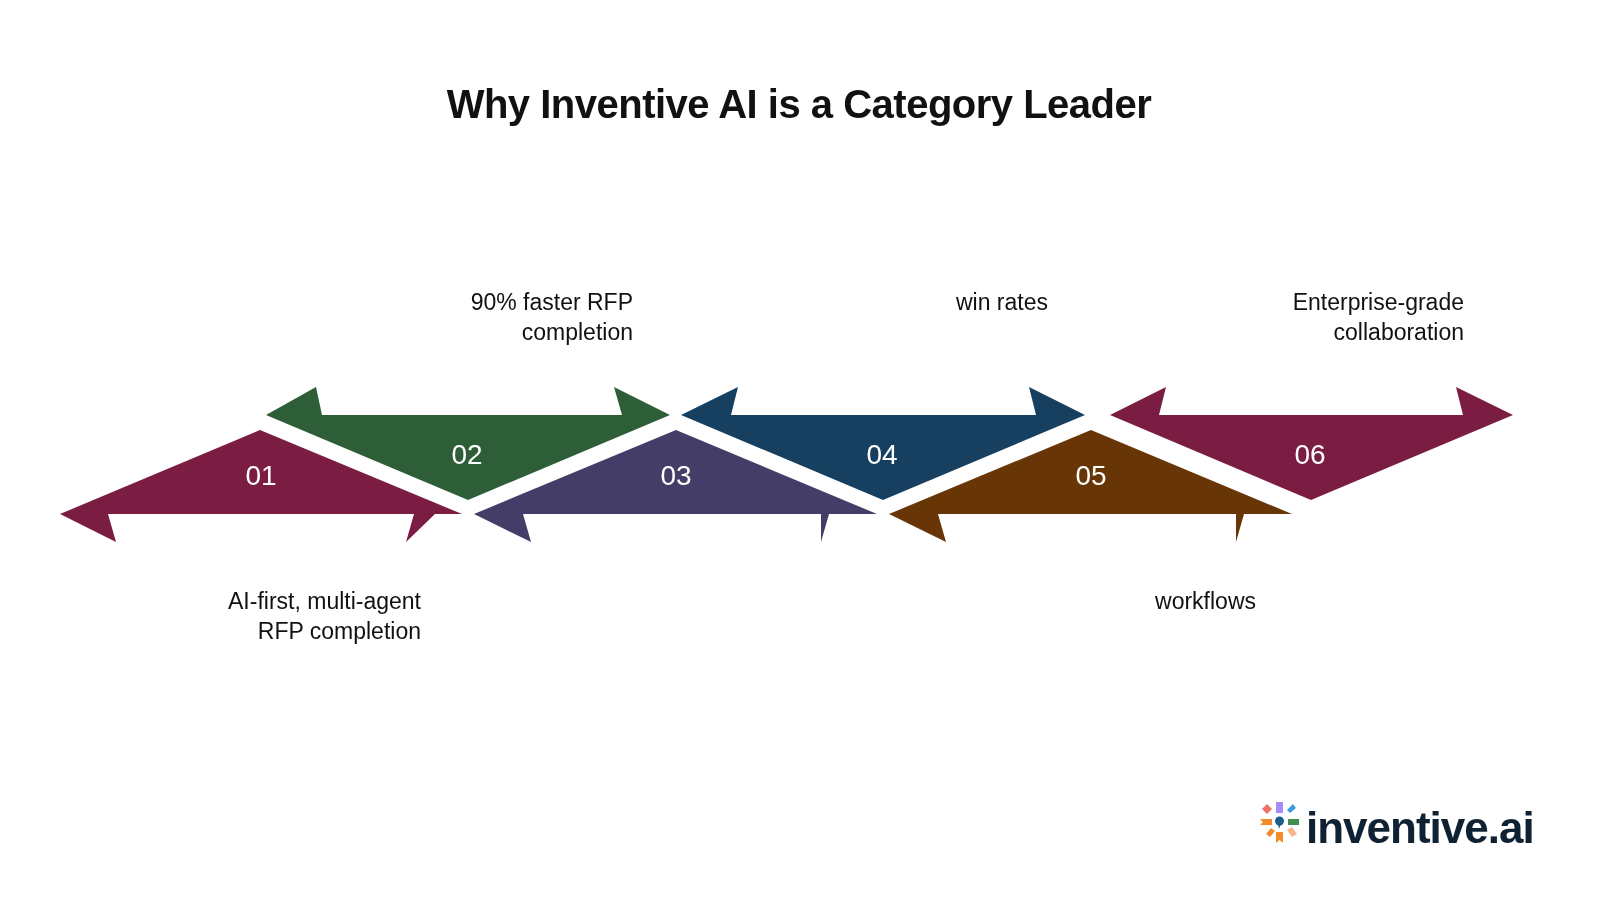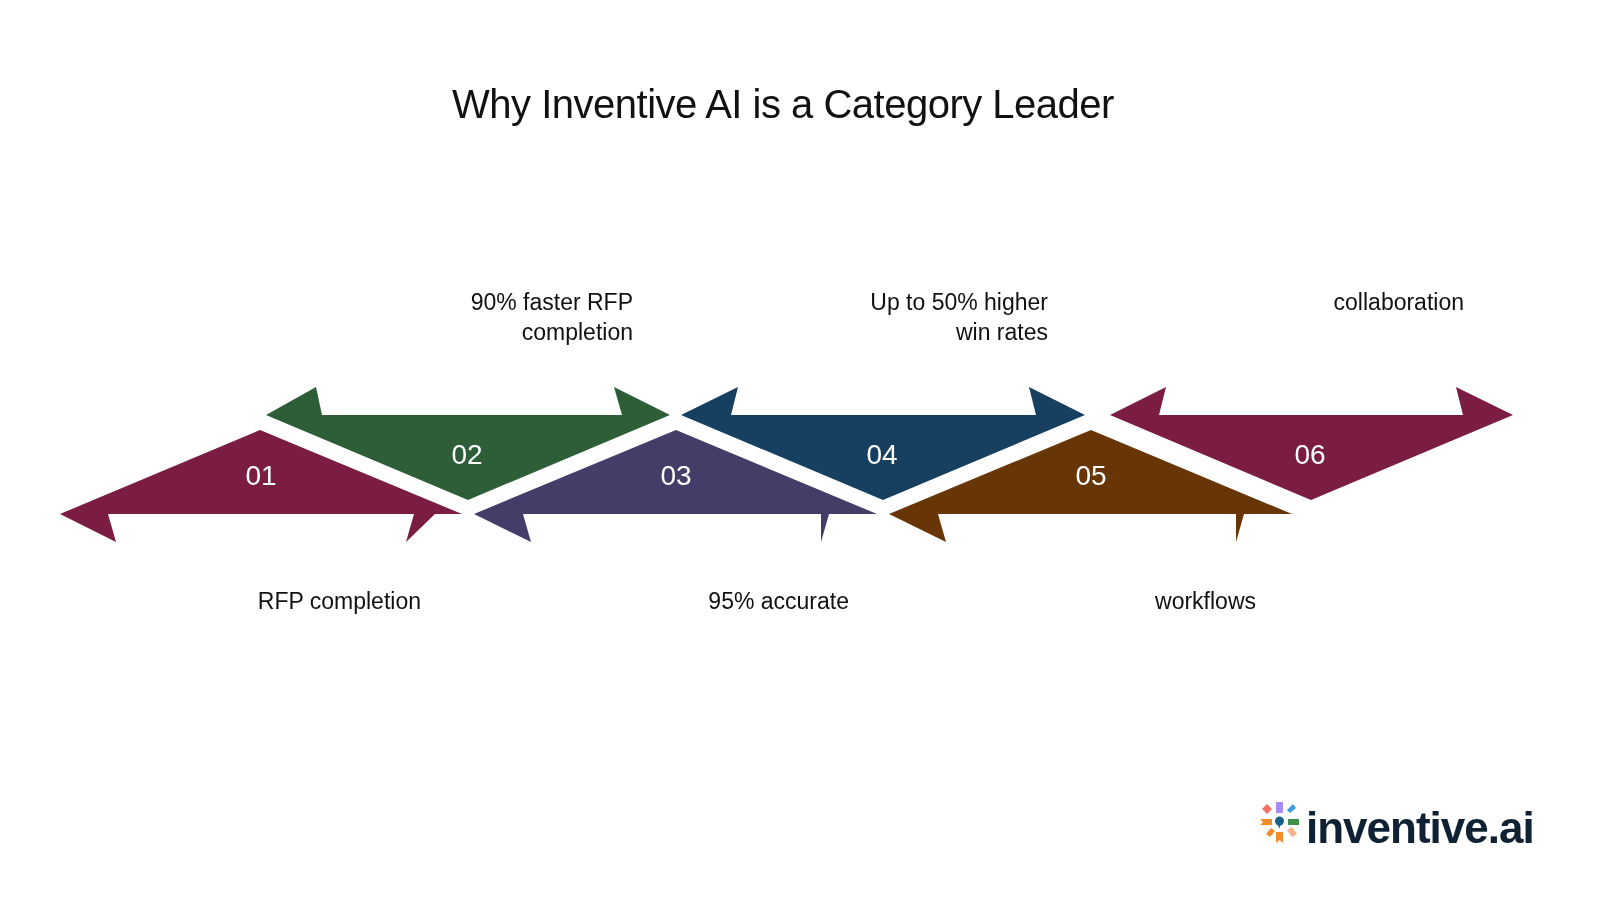--- a/index.html
+++ b/index.html
@@ -1,17 +1,17 @@
 <!DOCTYPE html>
 <html><head>
 <meta charset="utf-8">
 <style>
   html, body { margin: 0; padding: 0; background: #ffffff; }
   body { width: 1600px; height: 900px; position: relative; overflow: hidden; font-family: "Liberation Sans", "DejaVu Sans", sans-serif; }
-  .title { position: absolute; left: 0; top: 82px; width: 1566px; text-align: center; font-size: 40px; font-weight: 400; color: #111111; letter-spacing: -0.5px; }
+  .title { position: absolute; left: 16px; top: 82px; width: 1566px; text-align: center; font-size: 40px; font-weight: 700; color: #111111; letter-spacing: -0.5px; }
   .diagram { position: absolute; left: 0; top: 0; width: 1600px; height: 900px; }
   .label { position: absolute; width: 320px; text-align: right; font-size: 23px; line-height: 30px; color: #111111; }
   .logo { position: absolute; left: 1258px; top: 798px; height: 48px; display: flex; align-items: center; }
   .logo-text { font-size: 44px; font-weight: 700; color: #0f2233; letter-spacing: -1px; margin-left: 6px; line-height: 48px; margin-top: 11px; }
 </style>
 </head>
 <body>
 
 <div class="title">Why Inventive AI is a Category Leader</div>
 
@@ -42,37 +42,37 @@
     <text x="1091" y="485" text-anchor="middle" font-family="Liberation Sans, DejaVu Sans, sans-serif" font-size="28" fill="#ffffff">05</text>
   </g>
 
   <g>
     <polygon points="1110,415 1166,387 1159,415 1463,415 1456,387 1513,415 1311,500" fill="#7b1c42"></polygon>
     <text x="1310" y="464" text-anchor="middle" font-family="Liberation Sans, DejaVu Sans, sans-serif" font-size="28" fill="#ffffff">06</text>
   </g>
 </svg>
 
 <div class="label" style="left:101px; top:586px;">
+  <div>AI-first, multi-agent</div>
   <div>RFP completion</div>
 </div>
 <div class="label" style="left:313px; top:287px;">
   <div>90% faster RFP</div>
   <div>completion</div>
 </div>
 <div class="label" style="left:529px; top:586px;">
-  <div>95% accurate</div>
 </div>
 <div class="label" style="left:728px; top:287px;">
-  <div>Up to 50% higher</div>
   <div>win rates</div>
 </div>
 <div class="label" style="left:936px; top:586px;">
   <div>workflows</div>
 </div>
 <div class="label" style="left:1144px; top:287px;">
+  <div>Enterprise-grade</div>
   <div>collaboration</div>
 </div>
 
 <div class="logo">
   <svg width="42" height="44" viewBox="0 0 42 44" xmlns="http://www.w3.org/2000/svg">
 
     <rect x="18" y="2" width="7" height="11" fill="#a78bfa"></rect>
 
     <polygon points="29,10 35,4 38,8 32,13" fill="#3b9be0"></polygon>
 

